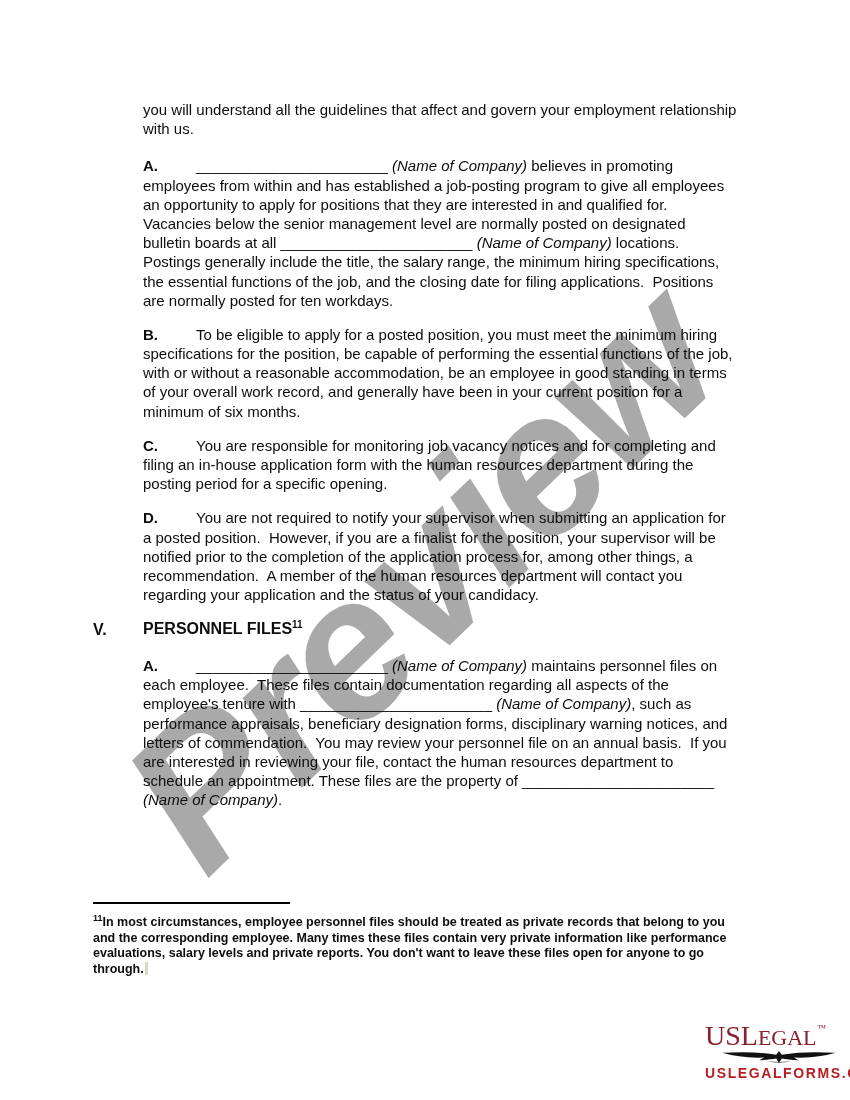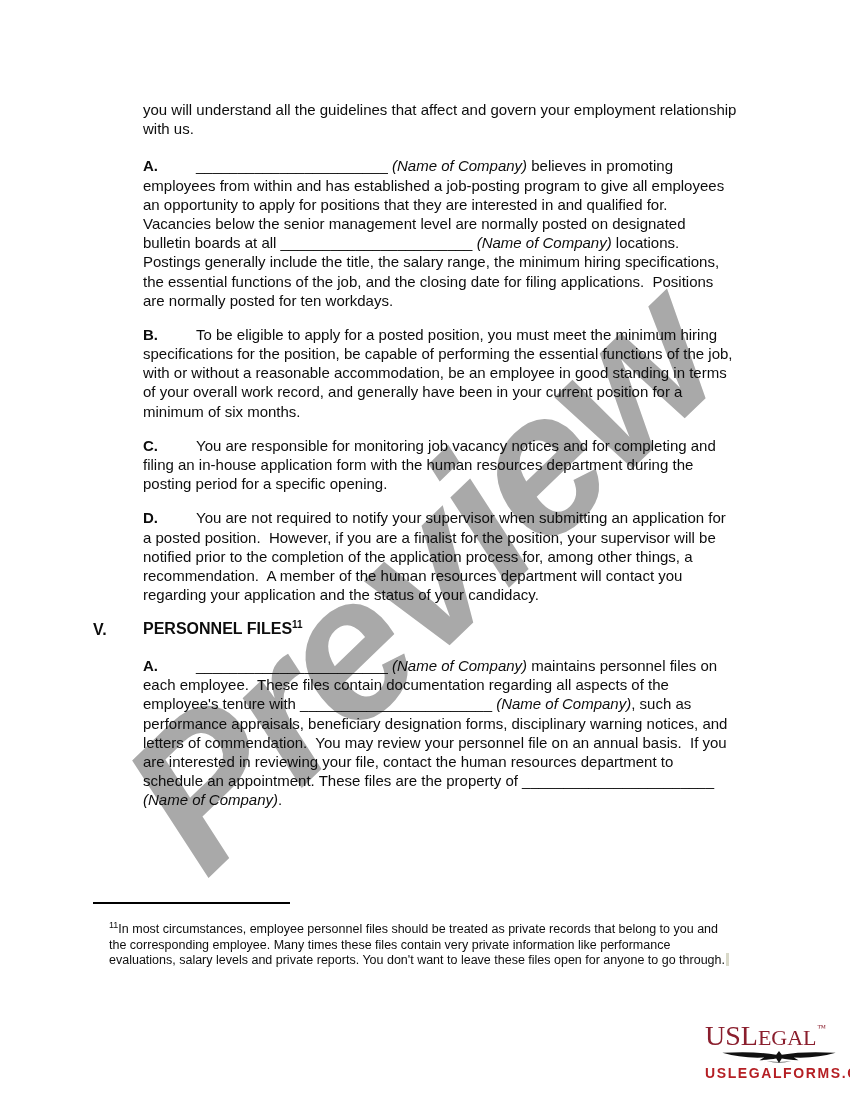--- a/index.html
+++ b/index.html
@@ -82,23 +82,23 @@
     top: 902px;
     width: 652px;
     z-index: 2;
   }
   .footnote-rule {
     width: 197px;
     border-top: 2px solid #000000;
     margin-bottom: 9px;
   }
   .footnote {
-    margin: 16px;
+    margin: 0;
     font-size: 12.5px;
-    font-weight: normal;
+    font-weight: bold;
     line-height: 1.24;
     white-space: pre-wrap;
   }
   .footnote sup {
     font-size: 9px;
   }
   .text-cursor {
     display: inline-block;
     width: 3px;
     height: 13px;

